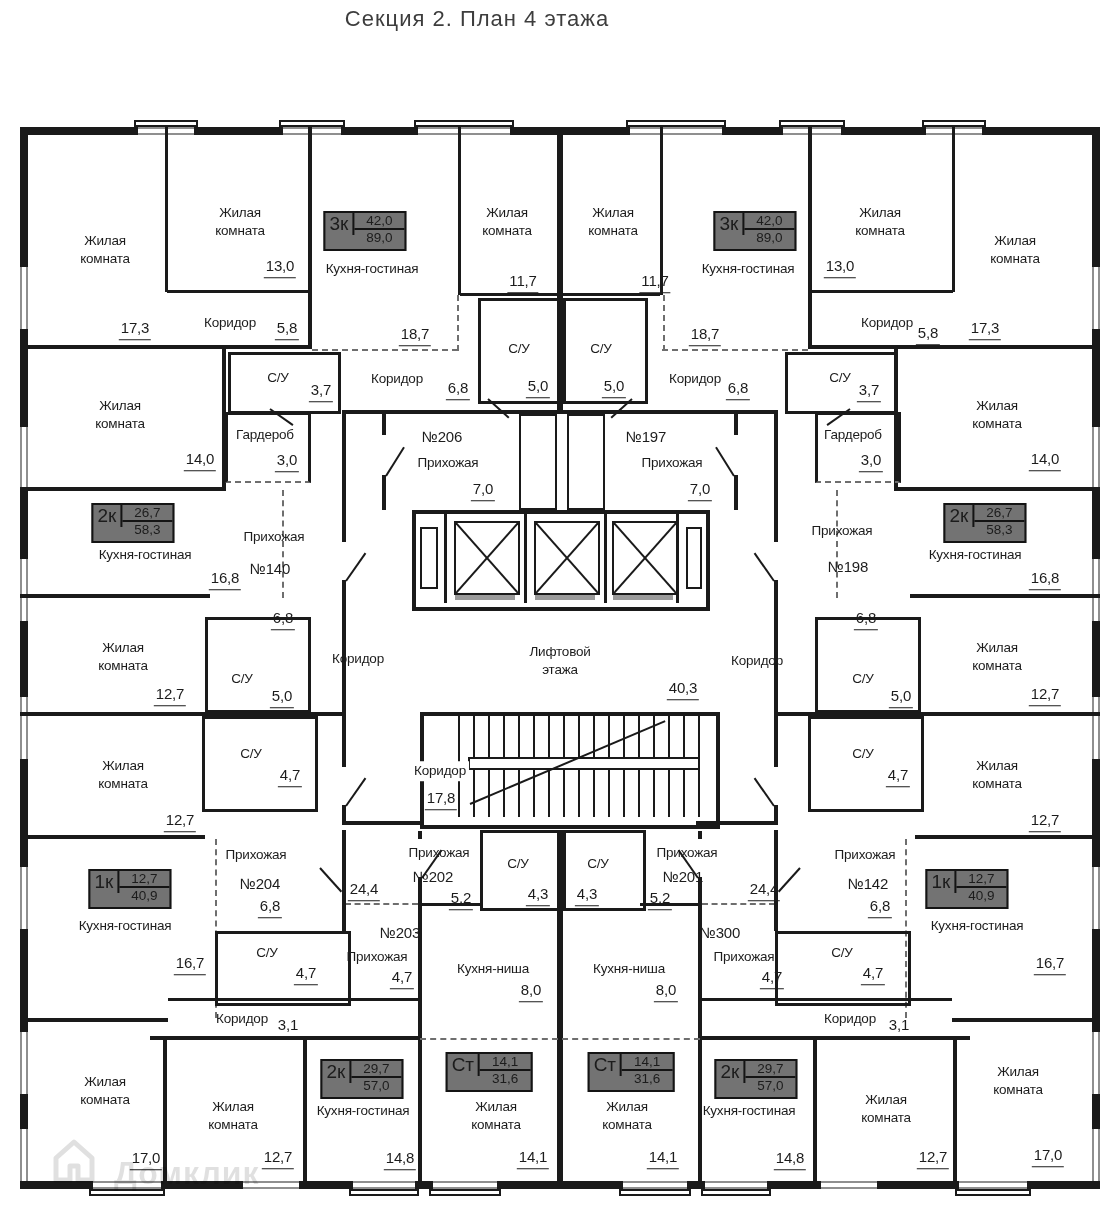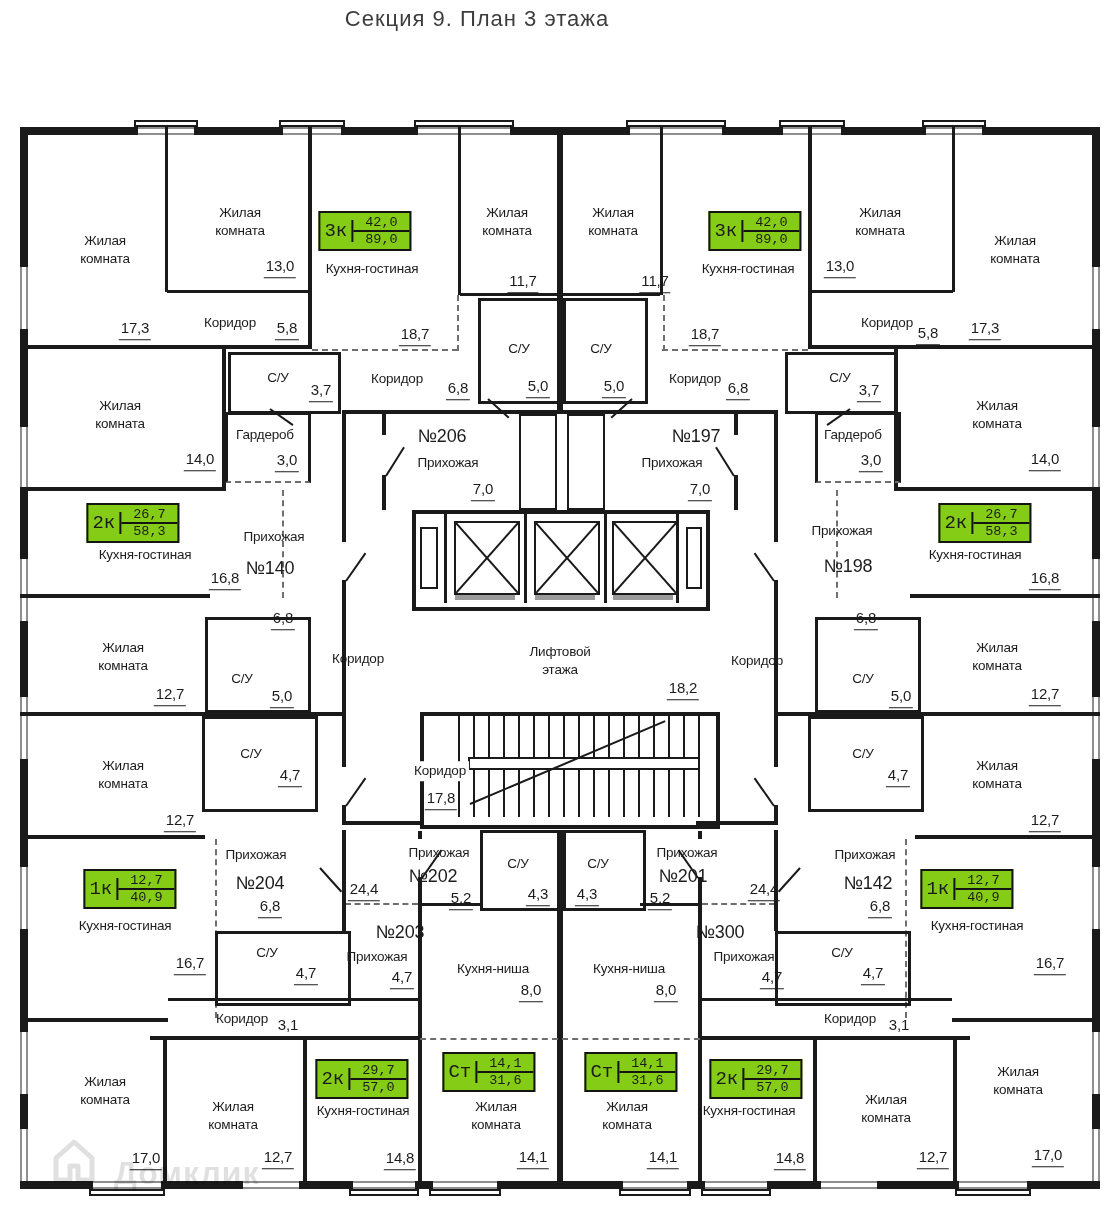--- a/index.html
+++ b/index.html
@@ -18,43 +18,43 @@
   .door{position:absolute;height:2px;background:#1a1a1a;transform-origin:0 50%;}
   
   .winh{position:absolute;height:8px;background:#fff;border-top:2px solid #8f8f8f;border-bottom:2px solid #8f8f8f;box-sizing:border-box;}
   .winv{position:absolute;width:8px;background:#fff;border-left:2px solid #8f8f8f;border-right:2px solid #8f8f8f;box-sizing:border-box;}
   .sill{position:absolute;height:7px;border:2px solid #1a1a1a;background:#fff;box-sizing:border-box;}
   
   .lbl,.area,.num{position:absolute;transform:translate(-50%,-50%);white-space:pre-line;
        text-align:center;line-height:1.3;letter-spacing:-0.2px;}
   .lbl{font-size:13.5px;}
   .area{font-size:15px;border-bottom:1.6px solid #1c1c1c;padding:0 2px 1px;white-space:nowrap;}
-  .num{font-size:18px;white-space:nowrap;}
-  
-  .badge{position:absolute;transform:translate(-50%,-50%);display:flex;align-items:center;
-         border:2px solid #141414;background:#84cc16;height:36px;font-family:Liberation Mono, monospace;}
+  .num{font-size:15px;white-space:nowrap;}
+  
+  .badge{position:absolute;transform:translate(-50%,-50%);display:flex;align-items:flex-start;
+         border:2px solid #141414;background:#737373;height:36px;}
   .badge .t{display:flex;align-items:center;padding:0 4px;font-size:19px;border-right:2px solid #141414;}
   .badge .v{display:flex;flex-direction:column;min-width:42px;}
   .badge .v span{flex:1;display:flex;align-items:center;justify-content:center;font-size:13.5px;padding:0 12px;}
   .badge .v span:first-child{border-bottom:2px solid #141414;}
   
   .shaftX{position:absolute;}
   .shaftX svg{position:absolute;inset:0;width:100%;height:100%;}
   .treads{position:absolute;background:repeating-linear-gradient(90deg,#1a1a1a 0 2px,transparent 2px 15px);}
   .rail{position:absolute;border:2px solid #1a1a1a;background:#fff;box-sizing:border-box;}
   .diag{position:absolute;height:2px;background:#1a1a1a;transform-origin:0 50%;}
   .ebar{position:absolute;background:#9a9a9a;}
   
   .wm{position:absolute;display:flex;align-items:center;gap:14px;color:rgba(0,0,0,0.12);}
   .wm .txt{font-size:32px;font-weight:700;letter-spacing:1px;margin-top:28px;}
 </style>
 </head>
 <body>
 
-<div class="title">Секция 9. План 3 этажа</div>
+<div class="title">Секция 2. План 4 этажа</div>
 
 <div class="plan">
 
   <div class="w" style="left:0;top:0;width:1080px;height:8px"></div>
   <div class="w" style="left:0;top:1054px;width:1080px;height:8px"></div>
   <div class="w" style="left:0;top:0;width:8px;height:1062px"></div>
   <div class="w" style="left:1072px;top:0;width:8px;height:1062px"></div>
 
   <div class="winh" style="left:118px;top:0;width:56px"></div>
   <div class="winh" style="left:263px;top:0;width:58px"></div>
@@ -283,21 +283,21 @@
   <span class="area" style="left:908px;top:207px">5,8</span>
   <span class="lbl" style="left:820px;top:251px">С/У</span>
   <span class="area" style="left:849px;top:264px">3,7</span>
   <span class="lbl" style="left:675px;top:252px">Коридор</span>
   <span class="area" style="left:718px;top:262px">6,8</span>
   <span class="lbl" style="left:593px;top:95px">Жилая
 комната</span>
   <span class="area" style="left:635px;top:155px">11,7</span>
   <span class="lbl" style="left:581px;top:222px">С/У</span>
   <span class="area" style="left:594px;top:260px">5,0</span>
-  <span class="num" style="left:676px;top:310px">№197</span>
+  <span class="num" style="left:626px;top:310px">№197</span>
   <span class="lbl" style="left:652px;top:336px">Прихожая</span>
   <span class="area" style="left:680px;top:363px">7,0</span>
   <div class="badge" style="left:735px;top:104px">
     <span class="t">3к</span>
     <span class="v">
         <span>42,0</span>
         <span>89,0</span>
       </span>
   </div>
 
@@ -460,21 +460,21 @@
   <div class="badge" style="left:611px;top:945px">
     <span class="t">Ст</span>
     <span class="v">
         <span>14,1</span>
         <span>31,6</span>
       </span>
   </div>
 
   <span class="lbl" style="left:540px;top:534px">Лифтовой
 этажа</span>
-  <span class="area" style="left:663px;top:562px">18,2</span>
+  <span class="area" style="left:663px;top:562px">40,3</span>
   <span class="lbl" style="left:420px;top:644px;background:#fff;padding:1px 3px">Коридор</span>
   <span class="area" style="left:421px;top:672px;background:#fff">17,8</span>
   <span class="lbl" style="left:338px;top:532px">Коридор</span>
   <span class="lbl" style="left:737px;top:534px">Коридор</span>
   <span class="area" style="left:344px;top:763px">24,4</span>
   <span class="area" style="left:744px;top:763px">24,4</span>
 
   <div class="wm" style="left:28px;top:1000px">
     <svg width="52" height="52" viewBox="0 0 52 52">
       <path d="M8 24 L26 8 L44 24 L44 46 L30 46 L30 32 L22 32 L22 46 L8 46 Z" fill="none" stroke="rgba(0,0,0,0.12)" stroke-width="5" stroke-linejoin="round"></path>

